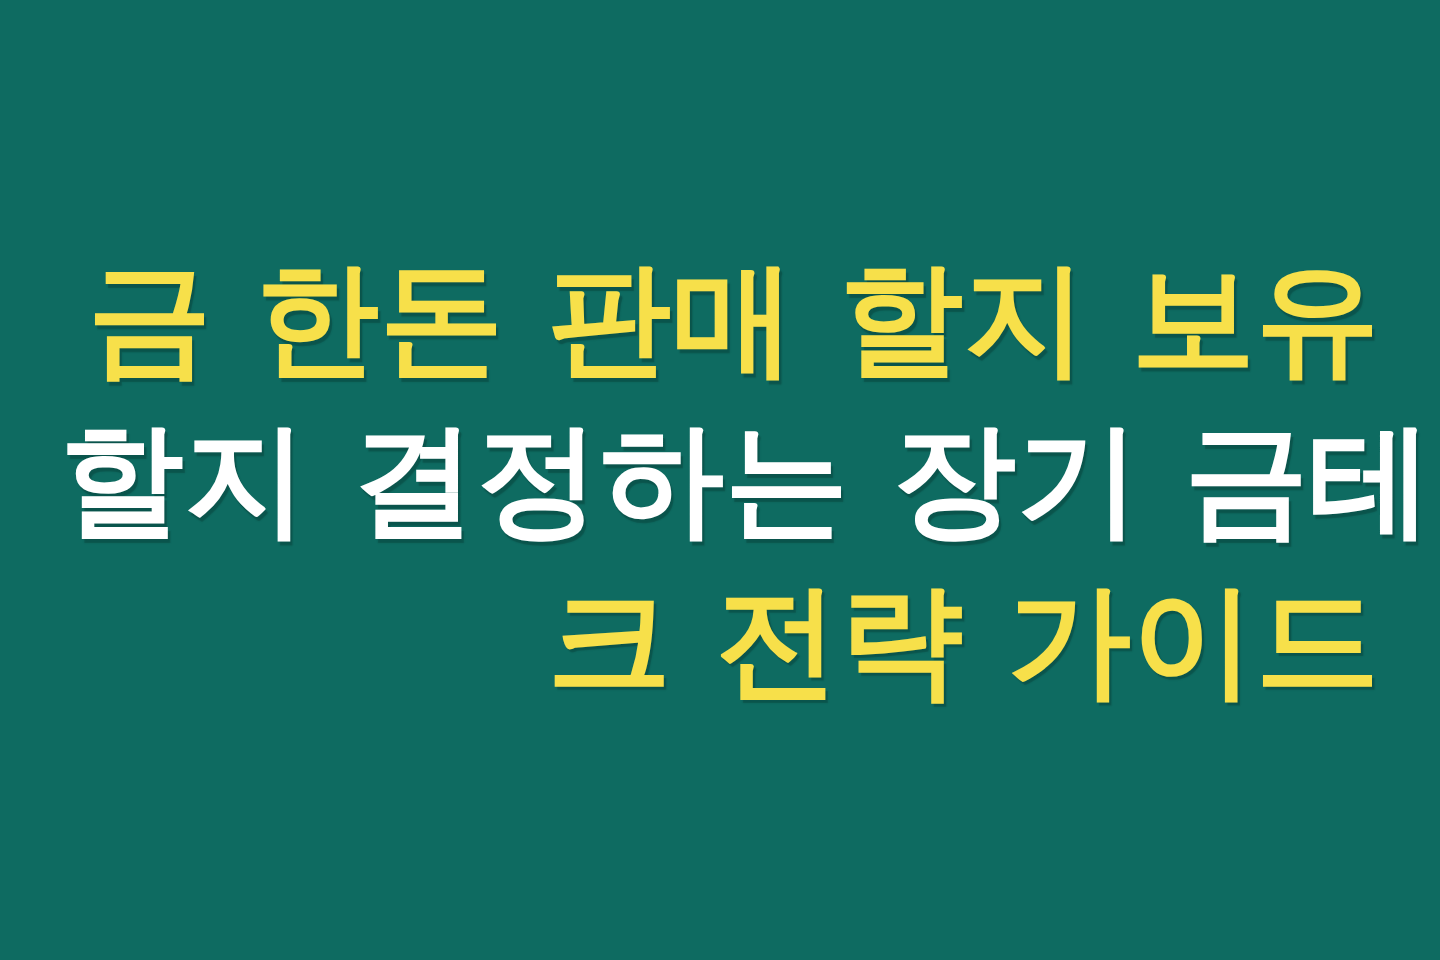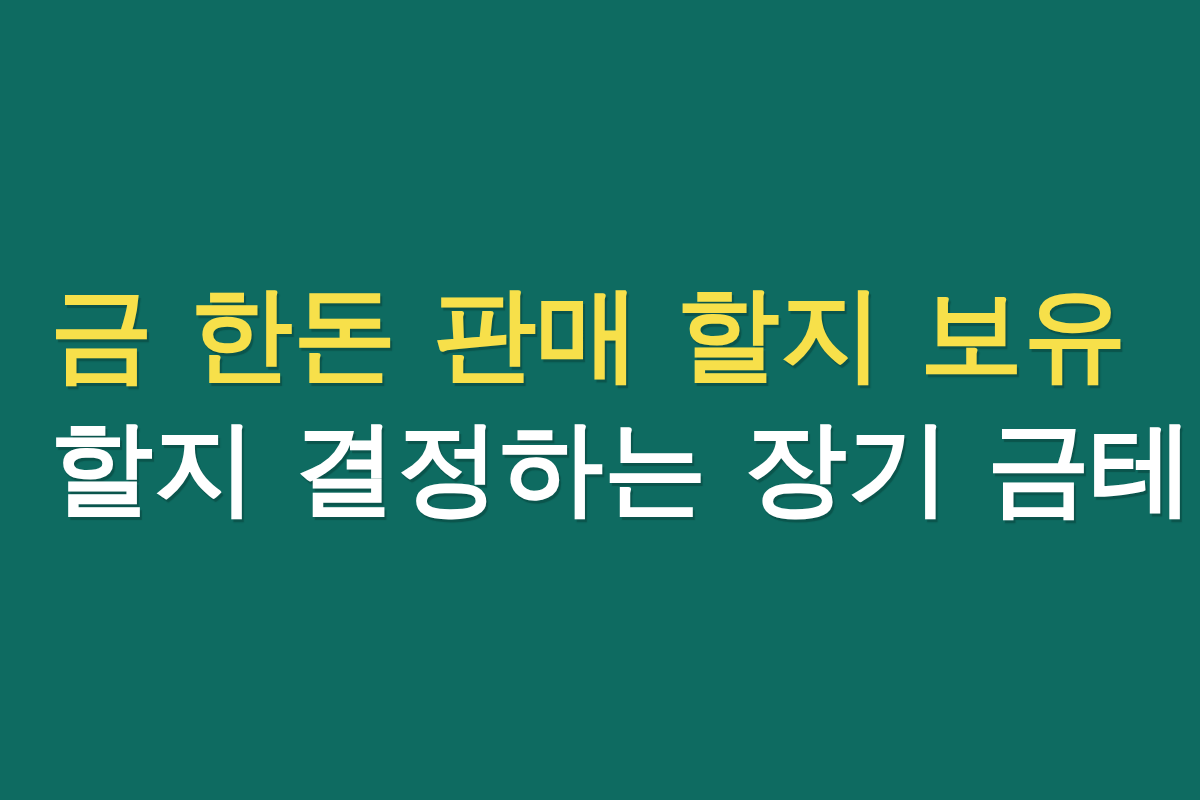--- a/index.html
+++ b/index.html
@@ -21,21 +21,21 @@
     height: 800px;
     box-sizing: border-box;
     display: flex;
     align-items: center;
     justify-content: center;
     background-color: #0E6B61;
   }
 
   #title-block {
     width: 1120px;
-    text-align: left;
+    text-align: right;
     padding: 0 10px;
     box-sizing: border-box;
   }
 
   .title-line {
     display: block;
     color: #F7E04A;
     font-family: "DejaVu Sans", "Liberation Sans", sans-serif;
     font-weight: 700;
     font-size: 104px;
@@ -49,14 +49,15 @@
   .title-line.line-2 { font-size: 103px; }
   .title-line.line-3 { font-size: 103px; }
 </style>
 </head>
 <body>
 
 <div id="banner" style="background-color: rgb(14, 107, 97);">
   <div id="title-block">
     <span class="title-line line-1" style="color: rgb(247, 224, 74);">금 한돈 판매 할지 보유</span>
     <span class="title-line line-2" style="color: #ffffff;">할지 결정하는 장기 금테</span>
+    <span class="title-line line-3" style="color: rgb(247, 224, 74);">크 전략 가이드</span>
   </div>
 </div>
 
 </body></html>

